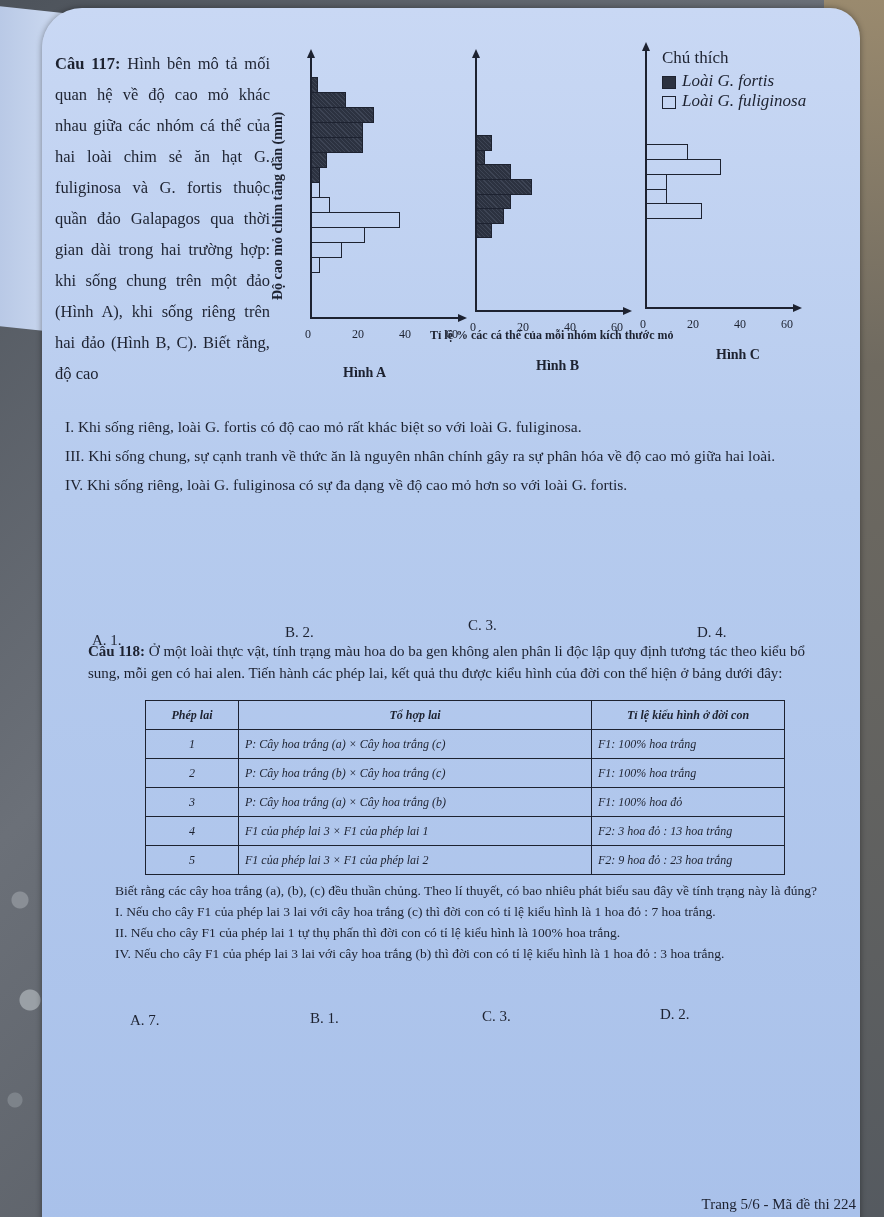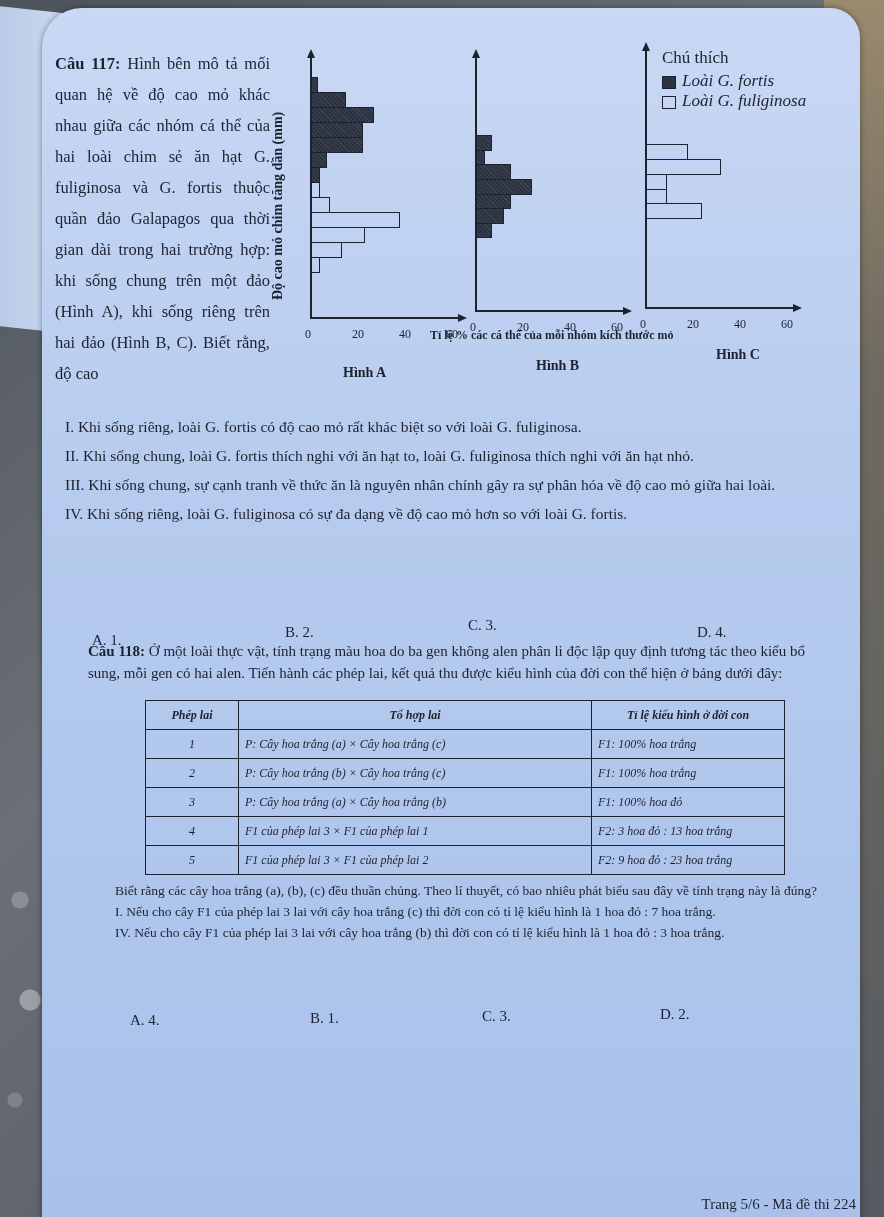--- a/index.html
+++ b/index.html
@@ -115,21 +115,20 @@
     <div class="tick" style="left: 511px; top: 272px;">60</div>
     <div class="bar fulig" style="left: 376px; top: 99.0625px; height: 15.8125px; width: 42.3px;"></div>
     <div class="bar fulig" style="left: 376px; top: 113.875px; height: 15.8125px; width: 75.2px;"></div>
     <div class="bar fulig" style="left: 376px; top: 128.688px; height: 15.8125px; width: 21.15px;"></div>
     <div class="bar fulig" style="left: 376px; top: 143.5px; height: 15.8125px; width: 21.15px;"></div>
     <div class="bar fulig" style="left: 376px; top: 158.312px; height: 15.8125px; width: 56.4px;"></div>
   </div>
 
 <div class="abs cont">
   <div>I. Khi sống riêng, loài G. fortis có độ cao mỏ rất khác biệt so với loài G. fuliginosa.</div>
-  <div>II. Khi sống chung, loài G. fortis thích nghi với ăn hạt to, loài G. fuliginosa thích nghi với ăn hạt nhỏ.</div>
   <div>III. Khi sống chung, sự cạnh tranh về thức ăn là nguyên nhân chính gây ra sự phân hóa về độ cao mỏ giữa hai loài.</div>
   <div>IV. Khi sống riêng, loài G. fuliginosa có sự đa dạng về độ cao mỏ hơn so với loài G. fortis.</div>
 </div>
 
 <div class="opt-line" style="left:92px;top:632px;">A. 1.</div>
 <div class="opt-line" style="left:285px;top:624px;">B. 2.</div>
 <div class="opt-line" style="left:468px;top:617px;">C. 3.</div>
 <div class="opt-line" style="left:650px;top:624px;margin-left:47px;">D. 4.</div>
 
 <div class="abs" style="left:88px;top:640px;width:740px;font-size:15px;line-height:22px;">
@@ -170,21 +169,22 @@
       <td class="c">5</td>
       <td>F1 của phép lai 3 × F1 của phép lai 2</td>
       <td>F2: 9 hoa đỏ : 23 hoa trắng</td>
     </tr>
   </tbody>
 </table>
 
 <div class="abs q118-after">
   <div>Biết rằng các cây hoa trắng (a), (b), (c) đều thuần chủng. Theo lí thuyết, có bao nhiêu phát biểu sau đây về tính trạng này là đúng?</div>
   <div>I. Nếu cho cây F1 của phép lai 3 lai với cây hoa trắng (c) thì đời con có tỉ lệ kiểu hình là 1 hoa đỏ : 7 hoa trắng.</div>
+  <div>II. Nếu cho cây F1 của phép lai 1 tự thụ phấn thì đời con có tỉ lệ kiểu hình là 100% hoa trắng.</div>
   <div>IV. Nếu cho cây F1 của phép lai 3 lai với cây hoa trắng (b) thì đời con có tỉ lệ kiểu hình là 1 hoa đỏ : 3 hoa trắng.</div>
 </div>
 
-<div class="opt-line" style="left:130px;top:1012px;">A. 4.</div>
+<div class="opt-line" style="left:130px;top:1012px;">A. 7.</div>
 <div class="opt-line" style="left:310px;top:1010px;">B. 1.</div>
 <div class="opt-line" style="left:482px;top:1008px;">C. 3.</div>
 <div class="opt-line" style="left:660px;top:1006px;">D. 2.</div>
 
 <div class="abs footer">Trang 5/6 - Mã đề thi 224</div>
 
 </body></html>

